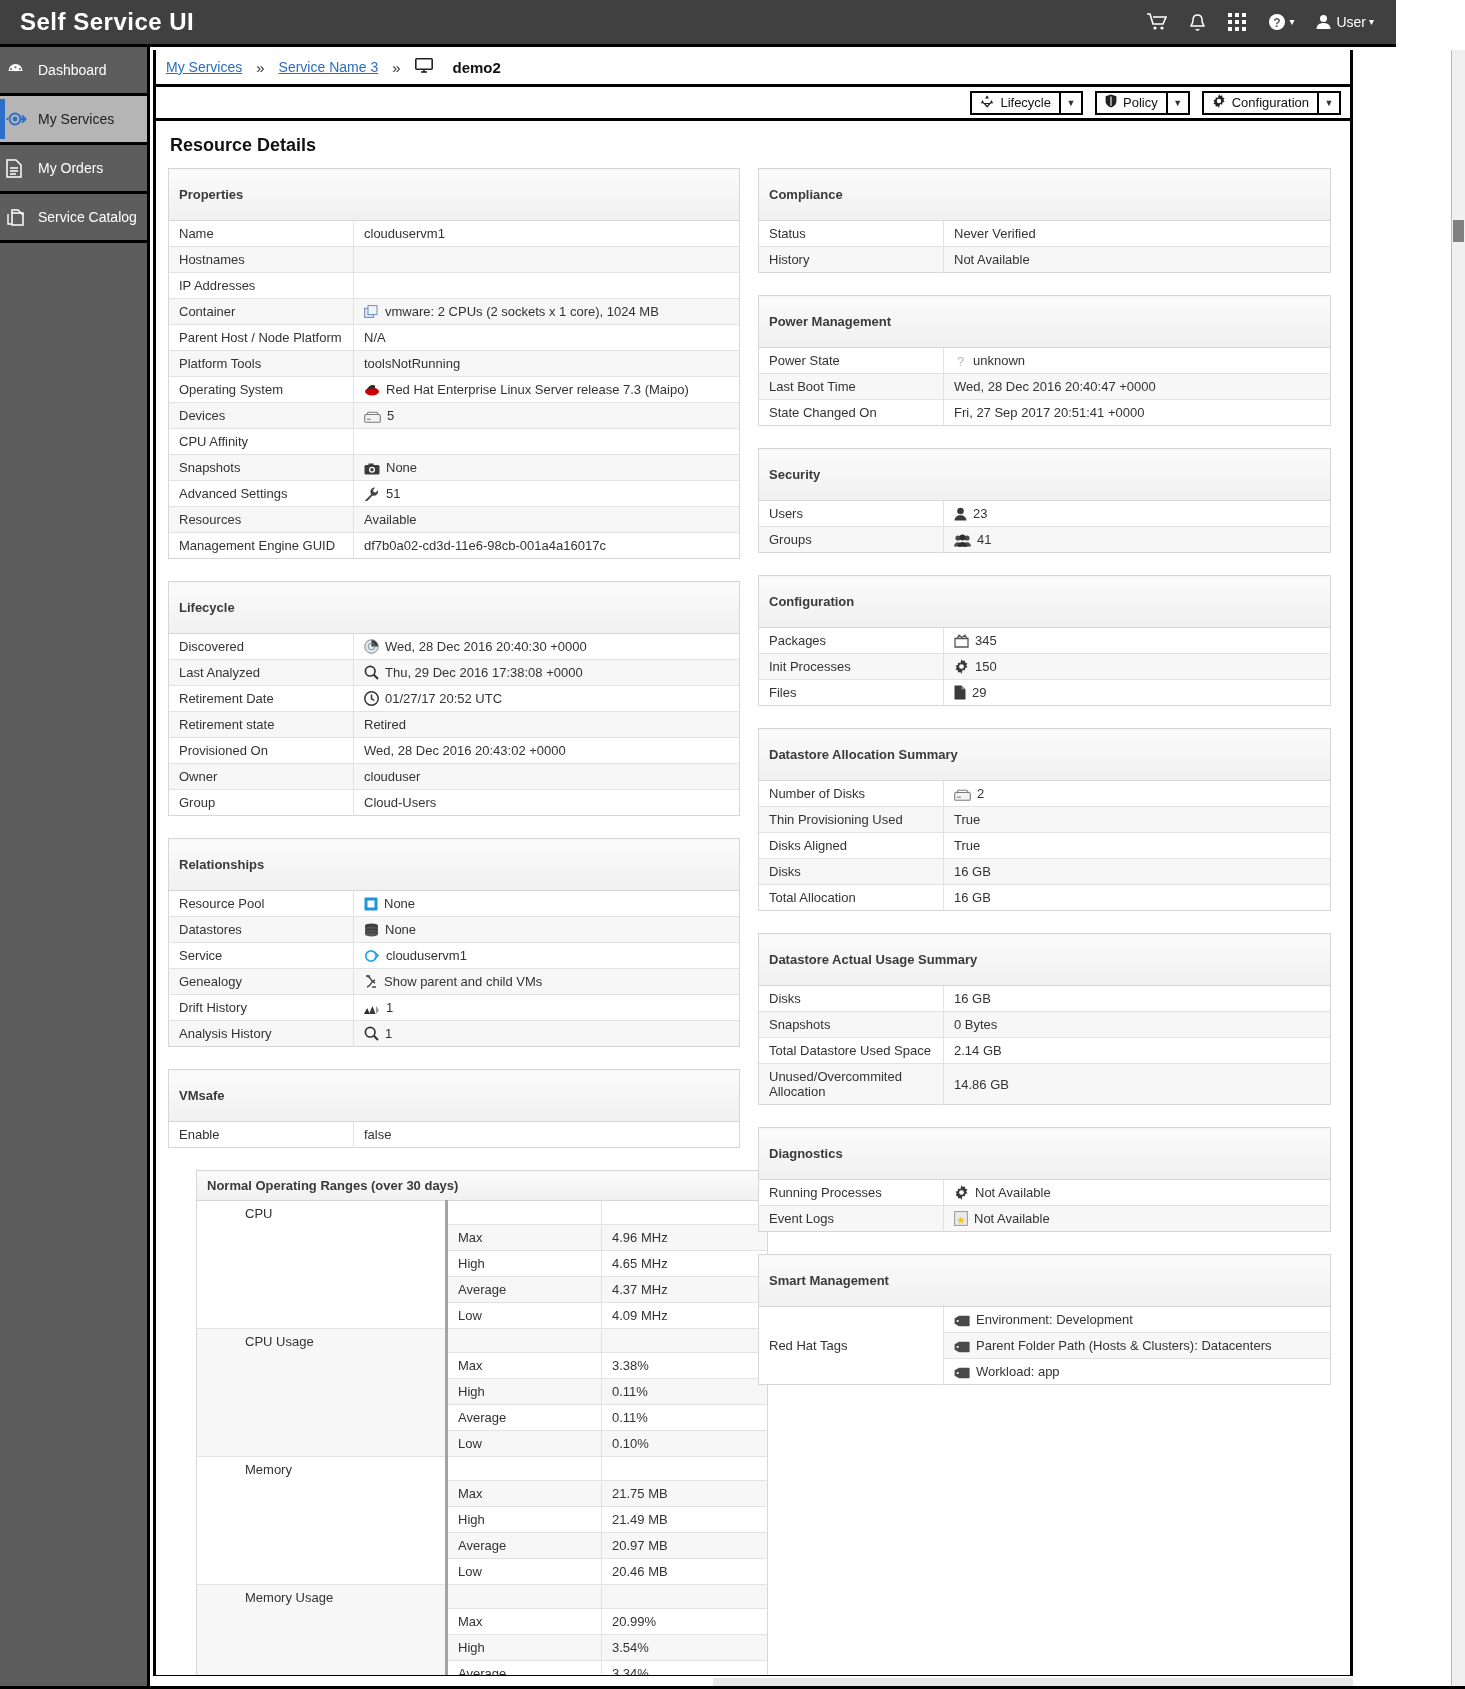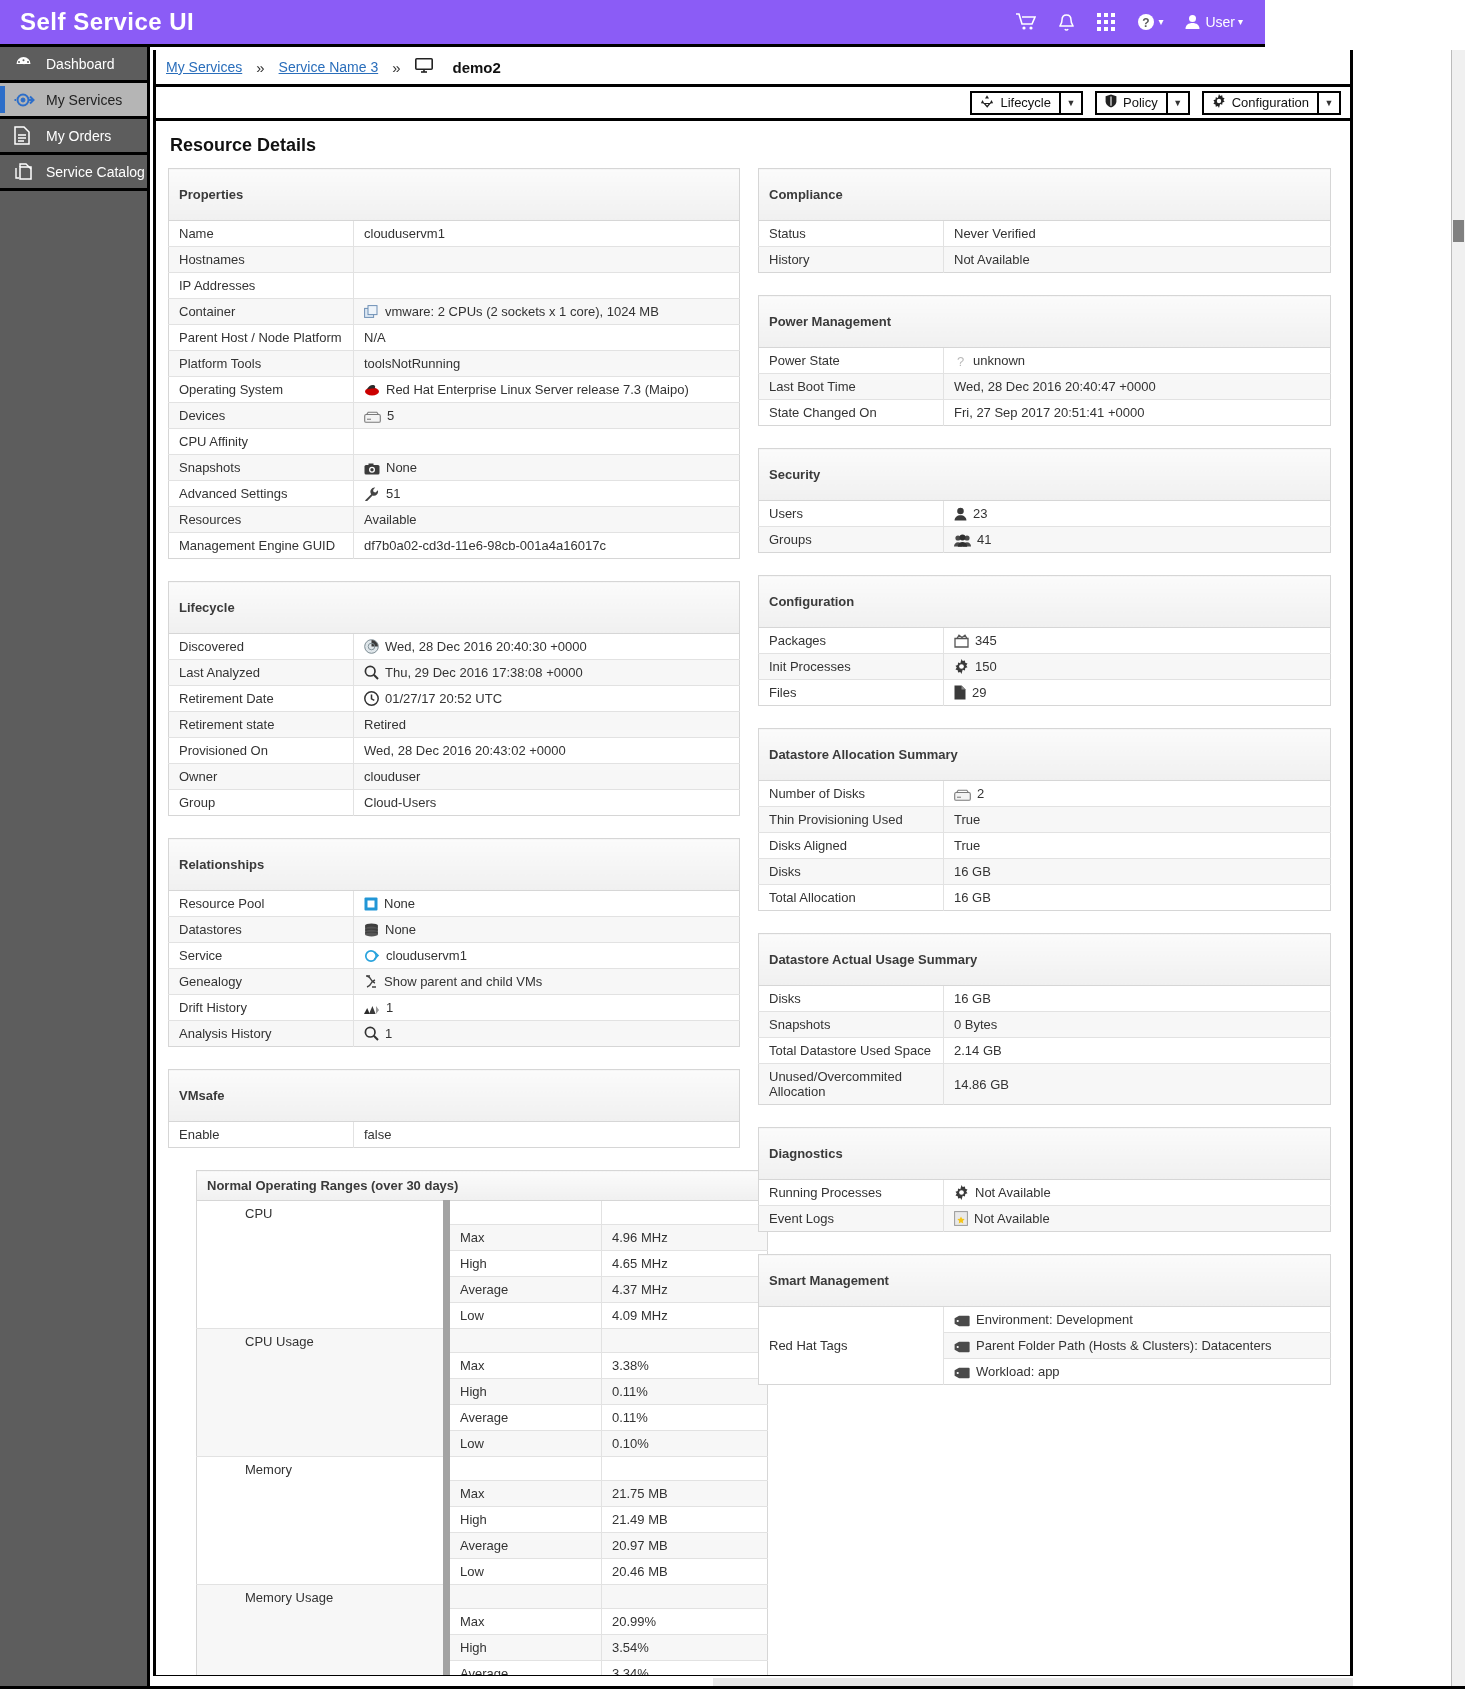--- a/index.html
+++ b/index.html
@@ -9,22 +9,22 @@
     background:#ffffff;
     font-family:"Liberation Sans", sans-serif;
     font-size:13px;
     color:#333;
     overflow:hidden;
   }
   .app { position:relative; width:1465px; height:1689px; background:#fff; }
 
   
   .topbar {
-    position:absolute; left:0; top:0; width:1265px; height:47px;
-    background:#8b5cf6;
+    position:absolute; left:0; top:0; width:1396px; height:47px;
+    background:#404040;
     border-bottom:3px solid #000;
     display:flex; align-items:center;
   }
   .brand {
     color:#fff; font-size:24px; font-weight:bold; letter-spacing:0.5px;
     padding-left:20px; flex:0 0 auto;
   }
   .top-right { margin-left:auto; display:flex; align-items:center; gap:22px; padding-right:22px; }
   .top-icon { color:#fff; font-size:17px; line-height:1; display:flex; align-items:center; cursor:pointer; }
   .top-icon svg { display:block; }
@@ -32,27 +32,27 @@
   .user-label { font-size:14px; margin-left:5px; }
 
   
   .sidebar {
     position:absolute; left:0; top:47px; width:150px; height:1642px;
     background:#5d5d5d;
     border-right:3px solid #000;
   }
   .side-item {
     position:relative;
-    height:36px;
+    height:49px;
     display:flex; align-items:center;
     color:#fff;
     font-size:14px;
     border-bottom:3px solid #000;
     cursor:pointer;
-    padding-left:14px;
+    padding-left:6px;
   }
   .side-item.active { background:#b5b5b5; color:#222; }
   .side-item.active::before {
     content:""; position:absolute; left:0; top:3px; bottom:3px; width:5px; background:#2d6ec9;
   }
   .side-icon { width:26px; display:flex; align-items:center; justify-content:flex-start; }
   .side-item.active .side-icon svg { fill:#2d6ec9; stroke:#2d6ec9; }
   .side-label { margin-left:6px; }
 
   
@@ -119,21 +119,21 @@
   .cellicon svg { display:block; }
 
   
   table.nor { width:100%; border-collapse:collapse; margin-bottom:22px; border:1px solid #d6d6d6;margin-left:28px; }
   table.nor th.panel-head {
     text-align:left; font-weight:bold; font-size:13px; color:#3a3a3a;
     background:linear-gradient(#fbfbfb,#f0f0f0);
     border-bottom:1px solid #d6d6d6; padding:7px 10px;
   }
   table.nor td { border-top:1px solid #e2e2e2; padding:5px 10px; font-size:13px; height:24px; }
-  table.nor td.grp { width:250px; border-right:7px solid #a3a3a3; vertical-align:top;padding-left:48px; }
+  table.nor td.grp { width:250px; border-right:3px solid #a3a3a3; vertical-align:top;padding-left:48px; }
   table.nor td.lbl { width:155px; border-right:1px solid #e2e2e2; }
   .zebra-a { background:#f7f7f7; }
   .zebra-b { background:#ffffff; }
 
   
   .vscroll {
     position:absolute; right:0; top:50px; width:14px; height:1636px;
     background:#f0f0f0; border-left:1px solid #bbb;
   }
   .vthumb { position:absolute; top:170px; left:1px; width:11px; height:22px; background:#808080; }

